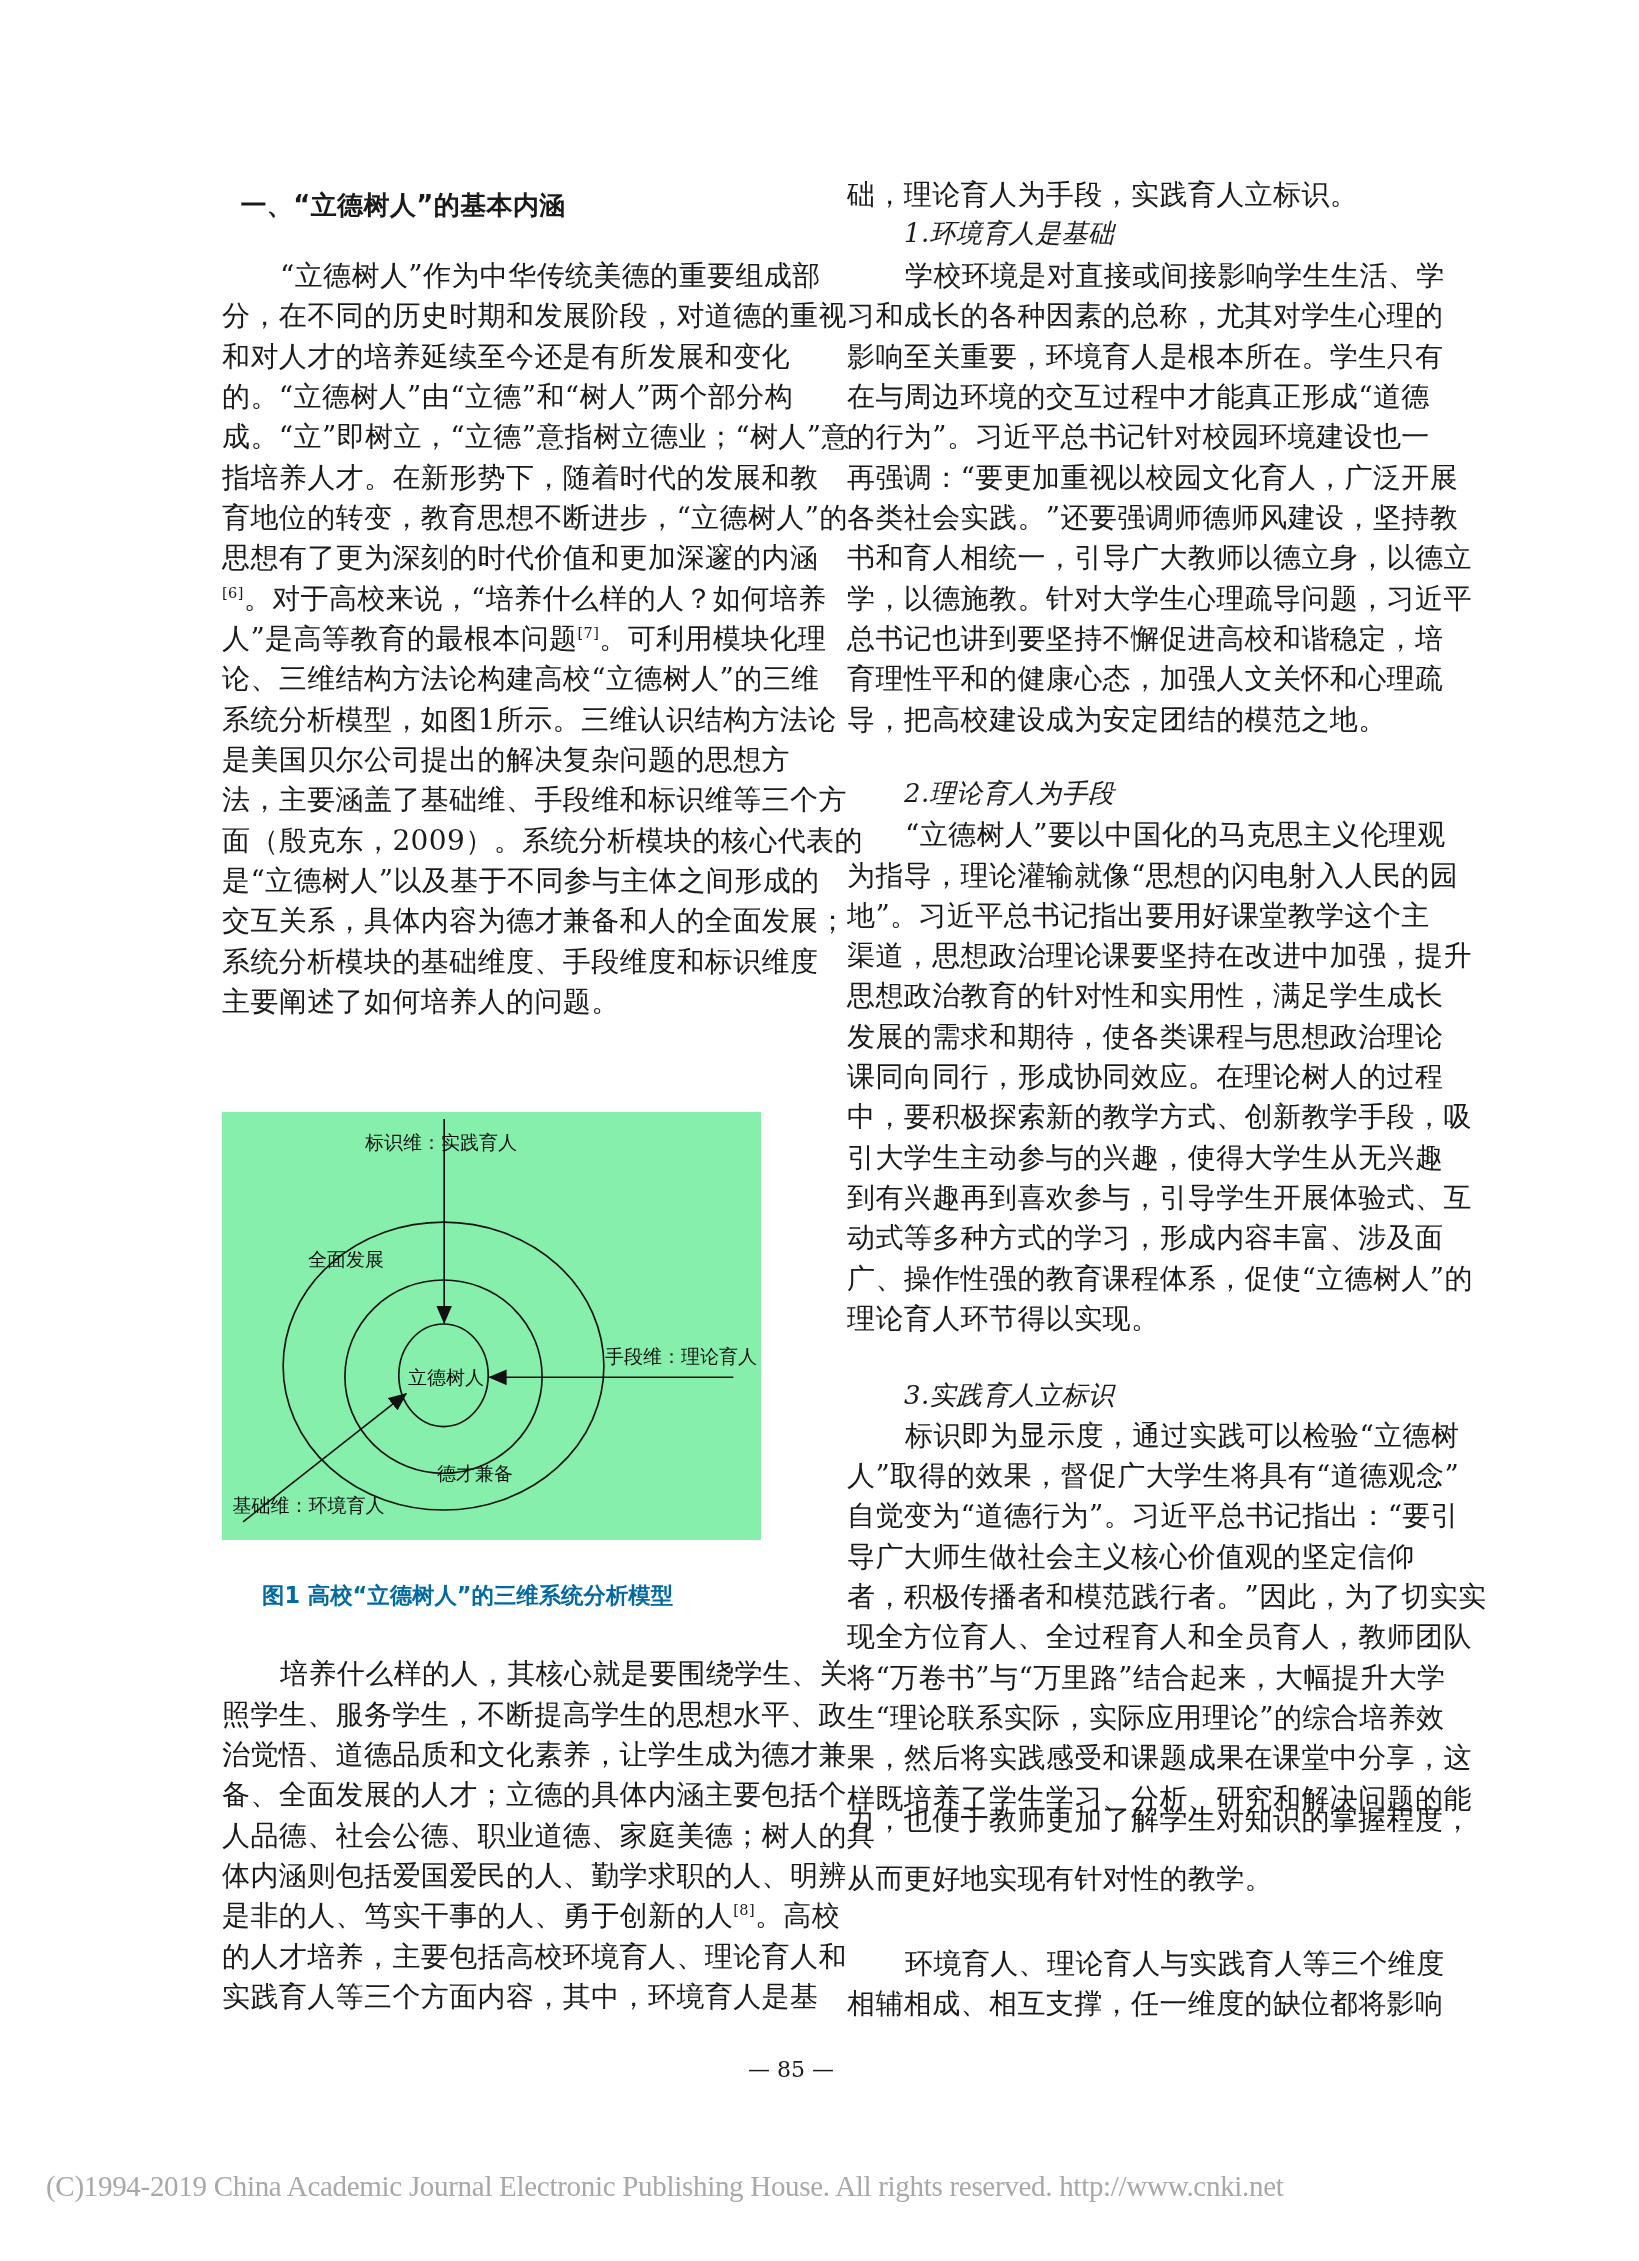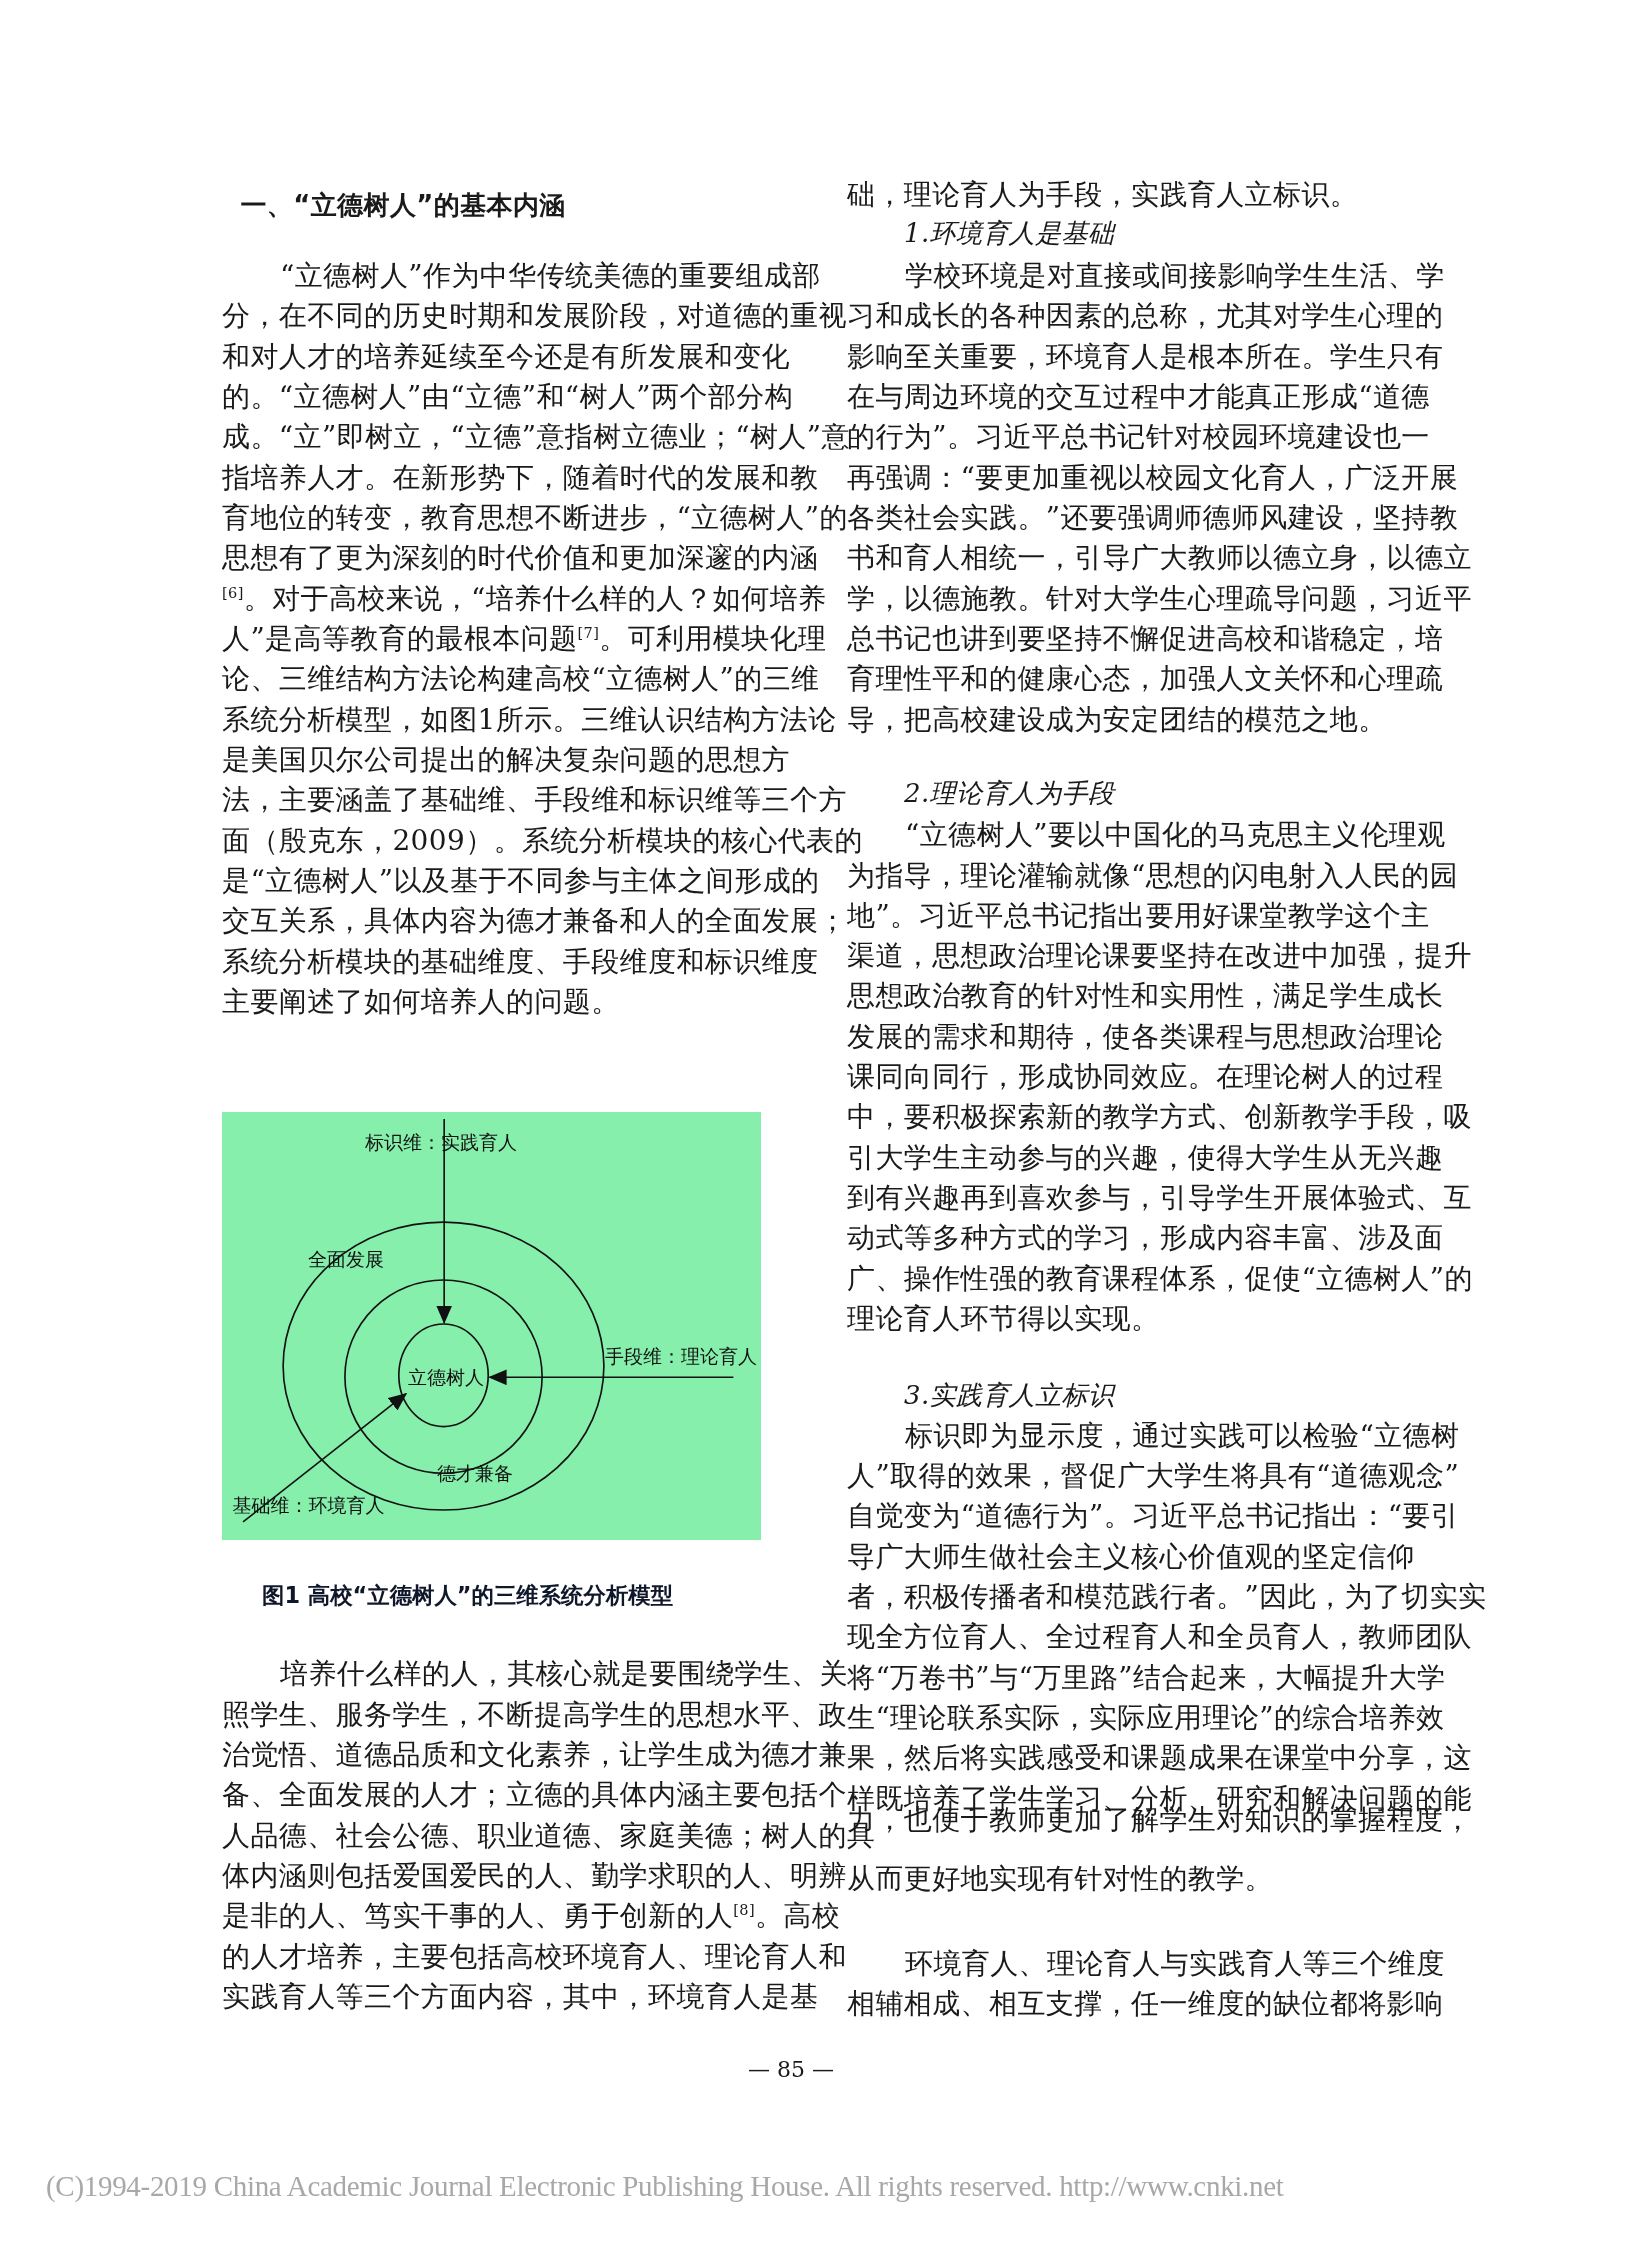--- a/index.html
+++ b/index.html
@@ -9,21 +9,21 @@
   .col-left { left: 222px; width: 579px; }
   .col-right { left: 847px; width: 631px; }
   .line { position: absolute; left: 0; white-space: nowrap; font-size: 28px; line-height: 33px;
           letter-spacing: 0.4px; }
   .heading { font-family: "DejaVu Sans", "Liberation Sans", sans-serif; font-weight: bold; font-size: 26px; }
   .subhead { font-family: "DejaVu Serif", "Liberation Serif", serif; font-size: 26px; font-style: italic; }
   .figure { position: absolute; left: 222px; top: 1112px; width: 539px; height: 428px; background: #86efac; }
   .fig-label { position: absolute; font-family: "DejaVu Serif", "Liberation Serif", serif; font-size: 19px;
                white-space: nowrap; color: #111; }
   .caption { position: absolute; top: 1580px; left: 262px; font-family: "DejaVu Sans", "Liberation Sans", sans-serif;
-             font-size: 22.4px; font-weight: bold; white-space: nowrap; color: #0f172a; }
+             font-size: 22.4px; font-weight: bold; white-space: nowrap; color: #0369a1; }
   .page-num { position: absolute; top: 2057px; left: 748px; font-size: 22px; white-space: nowrap; }
   .copyright { position: absolute; top: 2170px; left: 46px; font-family: "Liberation Serif", serif;
                font-size: 29px; color: #a8a8a8; white-space: nowrap; letter-spacing: -0.3px; }
   sup { font-size: 14.5px; vertical-align: super; line-height: 0; }
 </style>
 </head>
 <body>
 
 <div class="col col-left">
   <div class="line heading" style="top:189px; left:18.4px;">一、“立德树人”的基本内涵</div>

